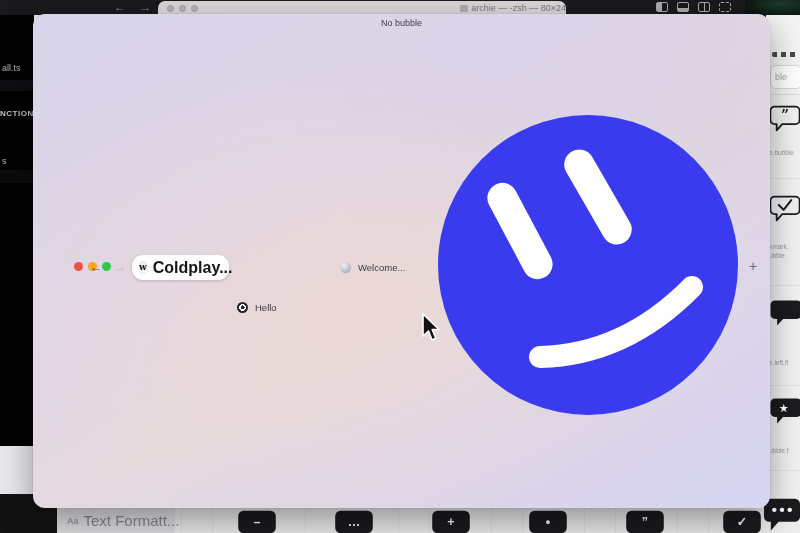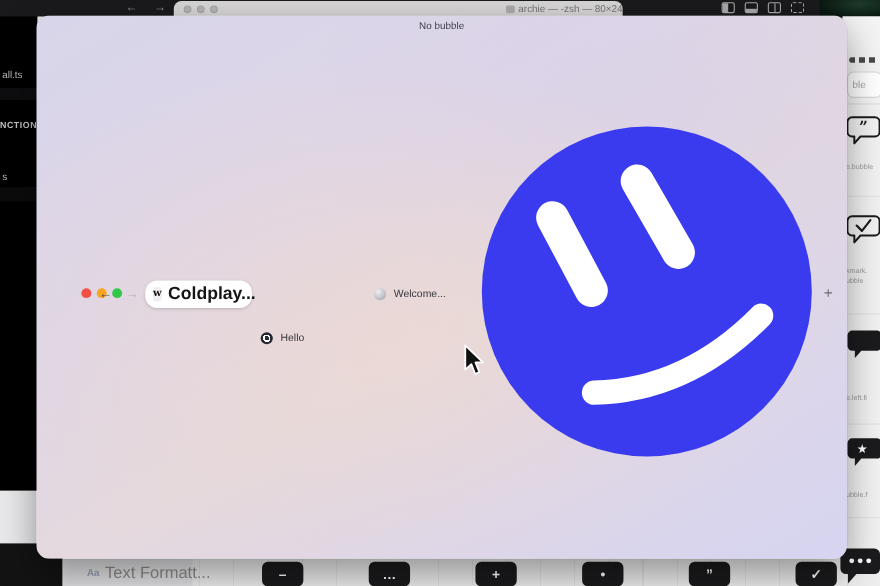--- a/index.html
+++ b/index.html
@@ -45,21 +45,21 @@
   .sym-search { position:absolute; left:4px; top:50px; width:32px; height:24px; background:#fff;
     border:1px solid #d8d8d8; border-radius:6px; color:#a5a5a5; font-size:9px; line-height:22px; padding-left:4px; }
   .sym-cell-icon { position:absolute; left:3px; }
   .sym-label { position:absolute; left:3px; width:34px; color:#9b9b9b; font-size:6.5px; line-height:9px; white-space:nowrap; }
   .sym-sep { position:absolute; left:0; width:34px; height:1px; background:#e3e2e3; }
 
   .bottom-black { position:absolute; left:0; top:494px; width:57px; height:39px; background:#131314; z-index:2; }
   .sym-bottom { position:absolute; left:57px; top:508px; width:743px; height:25px; background:#efeeef; z-index:2;
     background-image:repeating-linear-gradient(90deg, #e3e2e3 0 1px, transparent 1px 31px); }
   .sym-sidebar-row { position:absolute; left:0; top:0; width:118px; height:25px; background:#e2e1e3;
-    display:flex; align-items:center; gap:5px; padding-left:22px; }
+    display:flex; align-items:center; gap:5px; padding-left:10px; }
   .sym-sidebar-aa { color:#98a0b8; font-size:9px; font-weight:bold; }
   .sym-sidebar-label { color:#8b8b8b; font-size:15px; white-space:nowrap; }
   .bbubble { position:absolute; top:1px; width:44px; height:34px; }
   .big-bubble { position:absolute; left:762px; top:497px; width:40px; height:36px; z-index:3; }
 
   
   .main-window { position:absolute; left:33px; top:14px; width:737px; height:494px; border-radius:12px; z-index:5;
     box-shadow:0 14px 34px rgba(0,0,0,.38), 0 0 0 .5px rgba(0,0,0,.08);
     background:
       radial-gradient(90% 80% at 42% 58%, rgba(240,216,205,.55), rgba(240,216,205,0) 62%),

